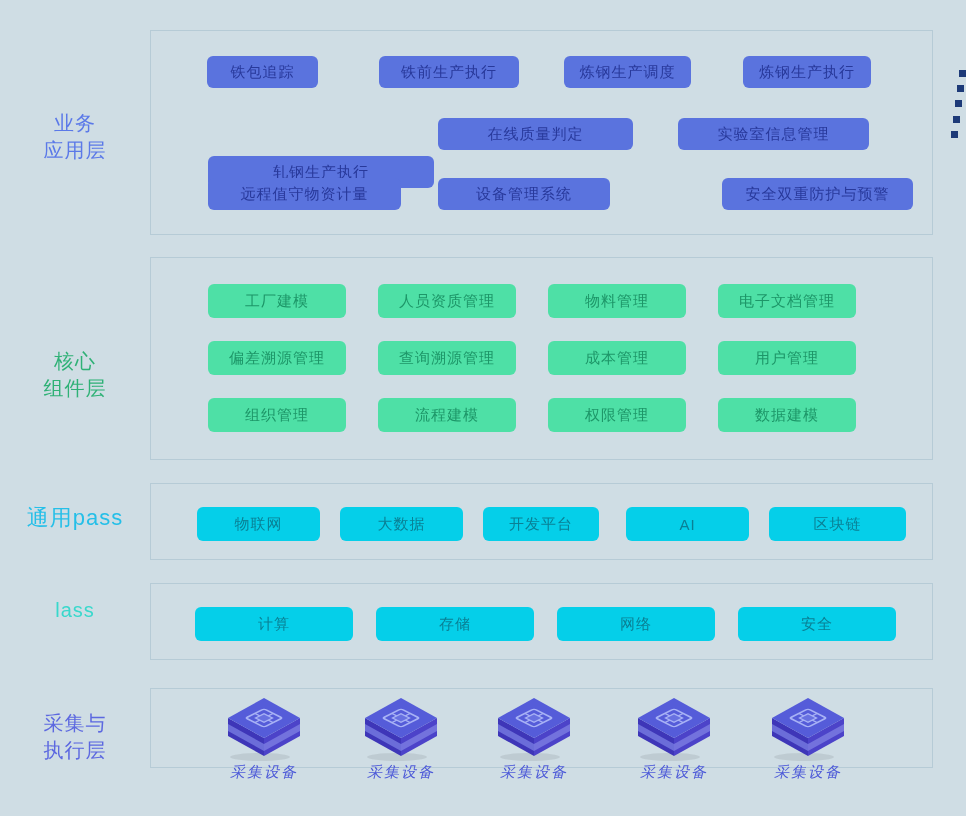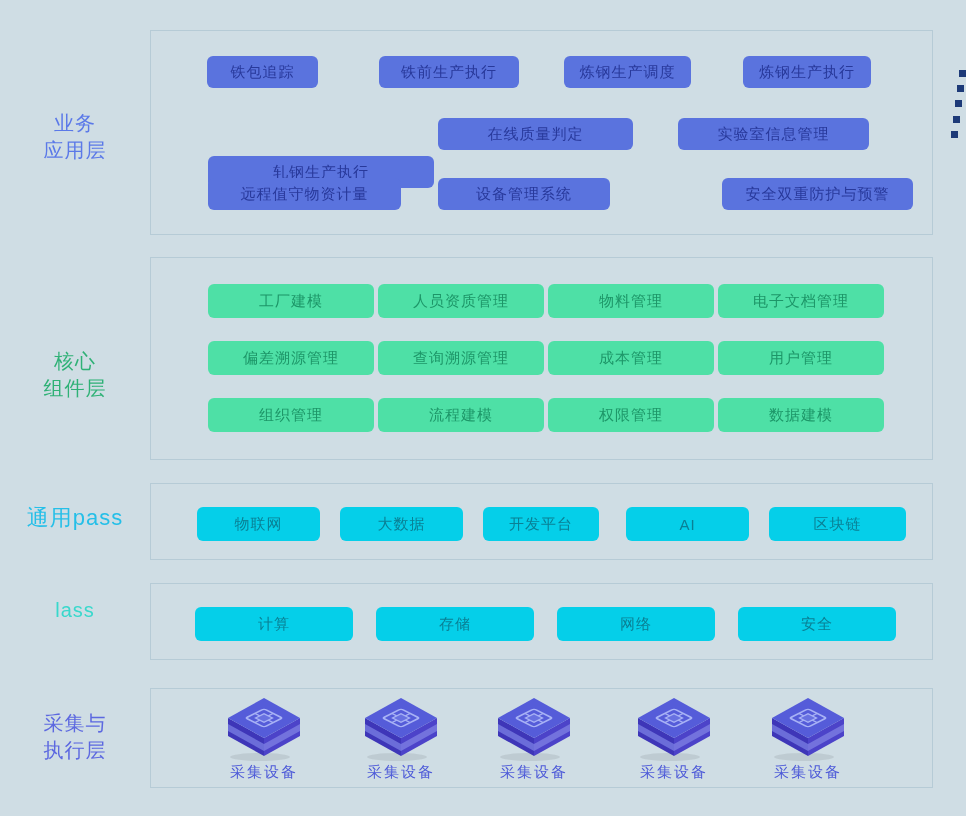--- a/index.html
+++ b/index.html
@@ -15,21 +15,21 @@
   .section{
     position:absolute;left:150px;width:783px;
     border:1px solid #b6cbd6;
     box-sizing:border-box;
     padding-left:21px;
   }
   #sec-business{top:30px;height:205px;}
   #sec-core{top:257px;height:203px;}
   #sec-paas{top:483px;height:77px;}
   #sec-iaas{top:583px;height:77px;}
-  #sec-collection{top:688px;height:100px;}
+  #sec-collection{top:688px;height:80px;font-style:italic;}
 
   
   .layer-label{
     position:absolute;left:0;width:150px;
     text-align:center;font-size:20px;line-height:27px;
     letter-spacing:1px;
   }
   #lbl-business{top:110px;color:#5b79e8;}
   #lbl-core{top:348px;color:#2fb176;}
   #lbl-paas{top:504px;color:#25bfe8;font-size:22px;}
@@ -54,21 +54,21 @@
   #b-4{top:87px;left:57px;width:226px;margin-top:38px;}
   #b-5{top:87px;left:287px;width:195px;}
   #b-6{top:87px;left:527px;width:191px;}
   #b-7{top:147px;left:57px;width:193px;}
   #b-8{top:147px;left:287px;width:172px;}
   #b-9{top:147px;left:527px;width:191px;margin-left:44px;}
 
   
   .core-c0{left:57px;}  .core-c1{left:227px;} .core-c2{left:397px;} .core-c3{left:567px;}
   .core-r0{top:26px;}   .core-r1{top:83px;}   .core-r2{top:140px;}
-  .core-w{width:166px;}
+  .core-w{width:138px;}
 
   
   #p-0{top:23px;left:46px;width:123px;}
   #p-1{top:23px;left:189px;width:123px;}
   #p-2{top:23px;left:332px;width:116px;}
   #p-3{top:23px;left:475px;width:123px;}
   #p-4{top:23px;left:618px;width:137px;}
 
   
   #i-0{top:23px;left:44px;width:158px;}

